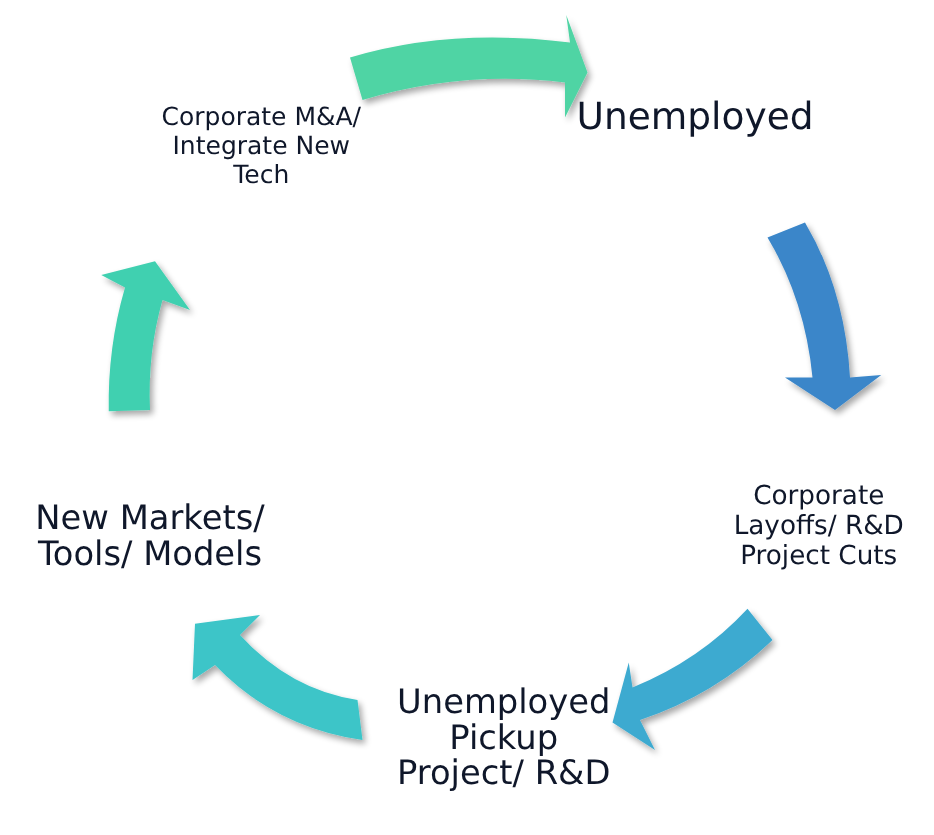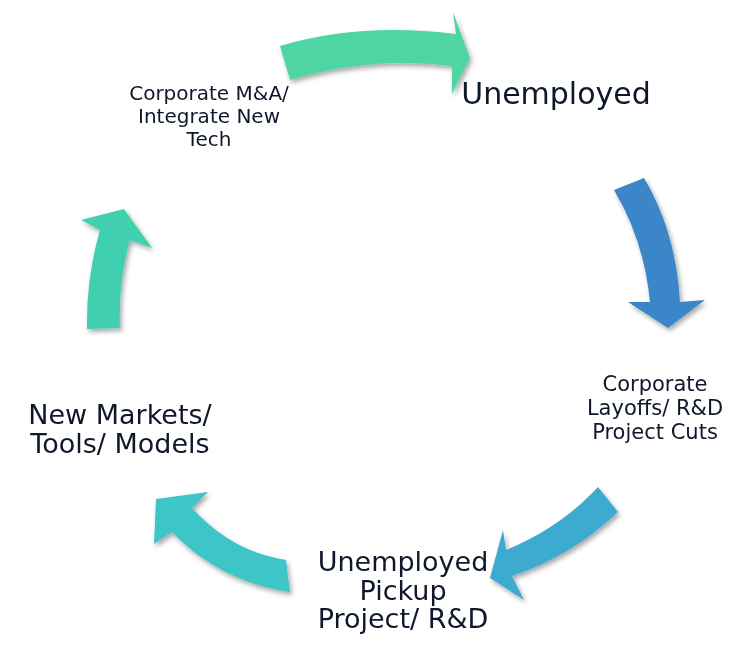--- a/index.html
+++ b/index.html
@@ -1,21 +1,21 @@
 <!DOCTYPE html>
 <html><head>
   <meta charset="utf-8">
   <style>
     html, body { margin:0; padding:0; background:#ffffff; }
     body { width:747px; height:668px; position:relative; overflow:hidden; font-family:"DejaVu Sans", sans-serif; color:#000; }
     #diagram { position:absolute; left:0; top:0; }
     .node { position:absolute; text-align:center; line-height:1.08; white-space:pre-line; color:#0f172a; }
     .n-ma { left:78px; top:82px; width:262px; font-size:20px; line-height:1.15; }
     .n-rec { left:456px; top:78px; width:200px; font-size:30px; }
-    .n-lay { left:566px; top:372px; width:178px; font-size:21px; line-height:1.15; }
+    .n-lay { left:566px; top:384px; width:178px; font-size:21px; line-height:1.15; }
     .n-unemp { left:294px; top:548px; width:218px; font-size:27px; line-height:1.06; }
     .n-new { left:6px; top:380px; width:228px; font-size:27px; line-height:1.08;margin-top:20px; }
   </style>
 </head>
 <body>
 
 <svg id="diagram" width="747" height="668" viewBox="0 0 747 668">
   <defs>
     <filter id="shadow" x="-20%" y="-20%" width="140%" height="140%">
       <feGaussianBlur in="SourceAlpha" stdDeviation="2.5"></feGaussianBlur>

